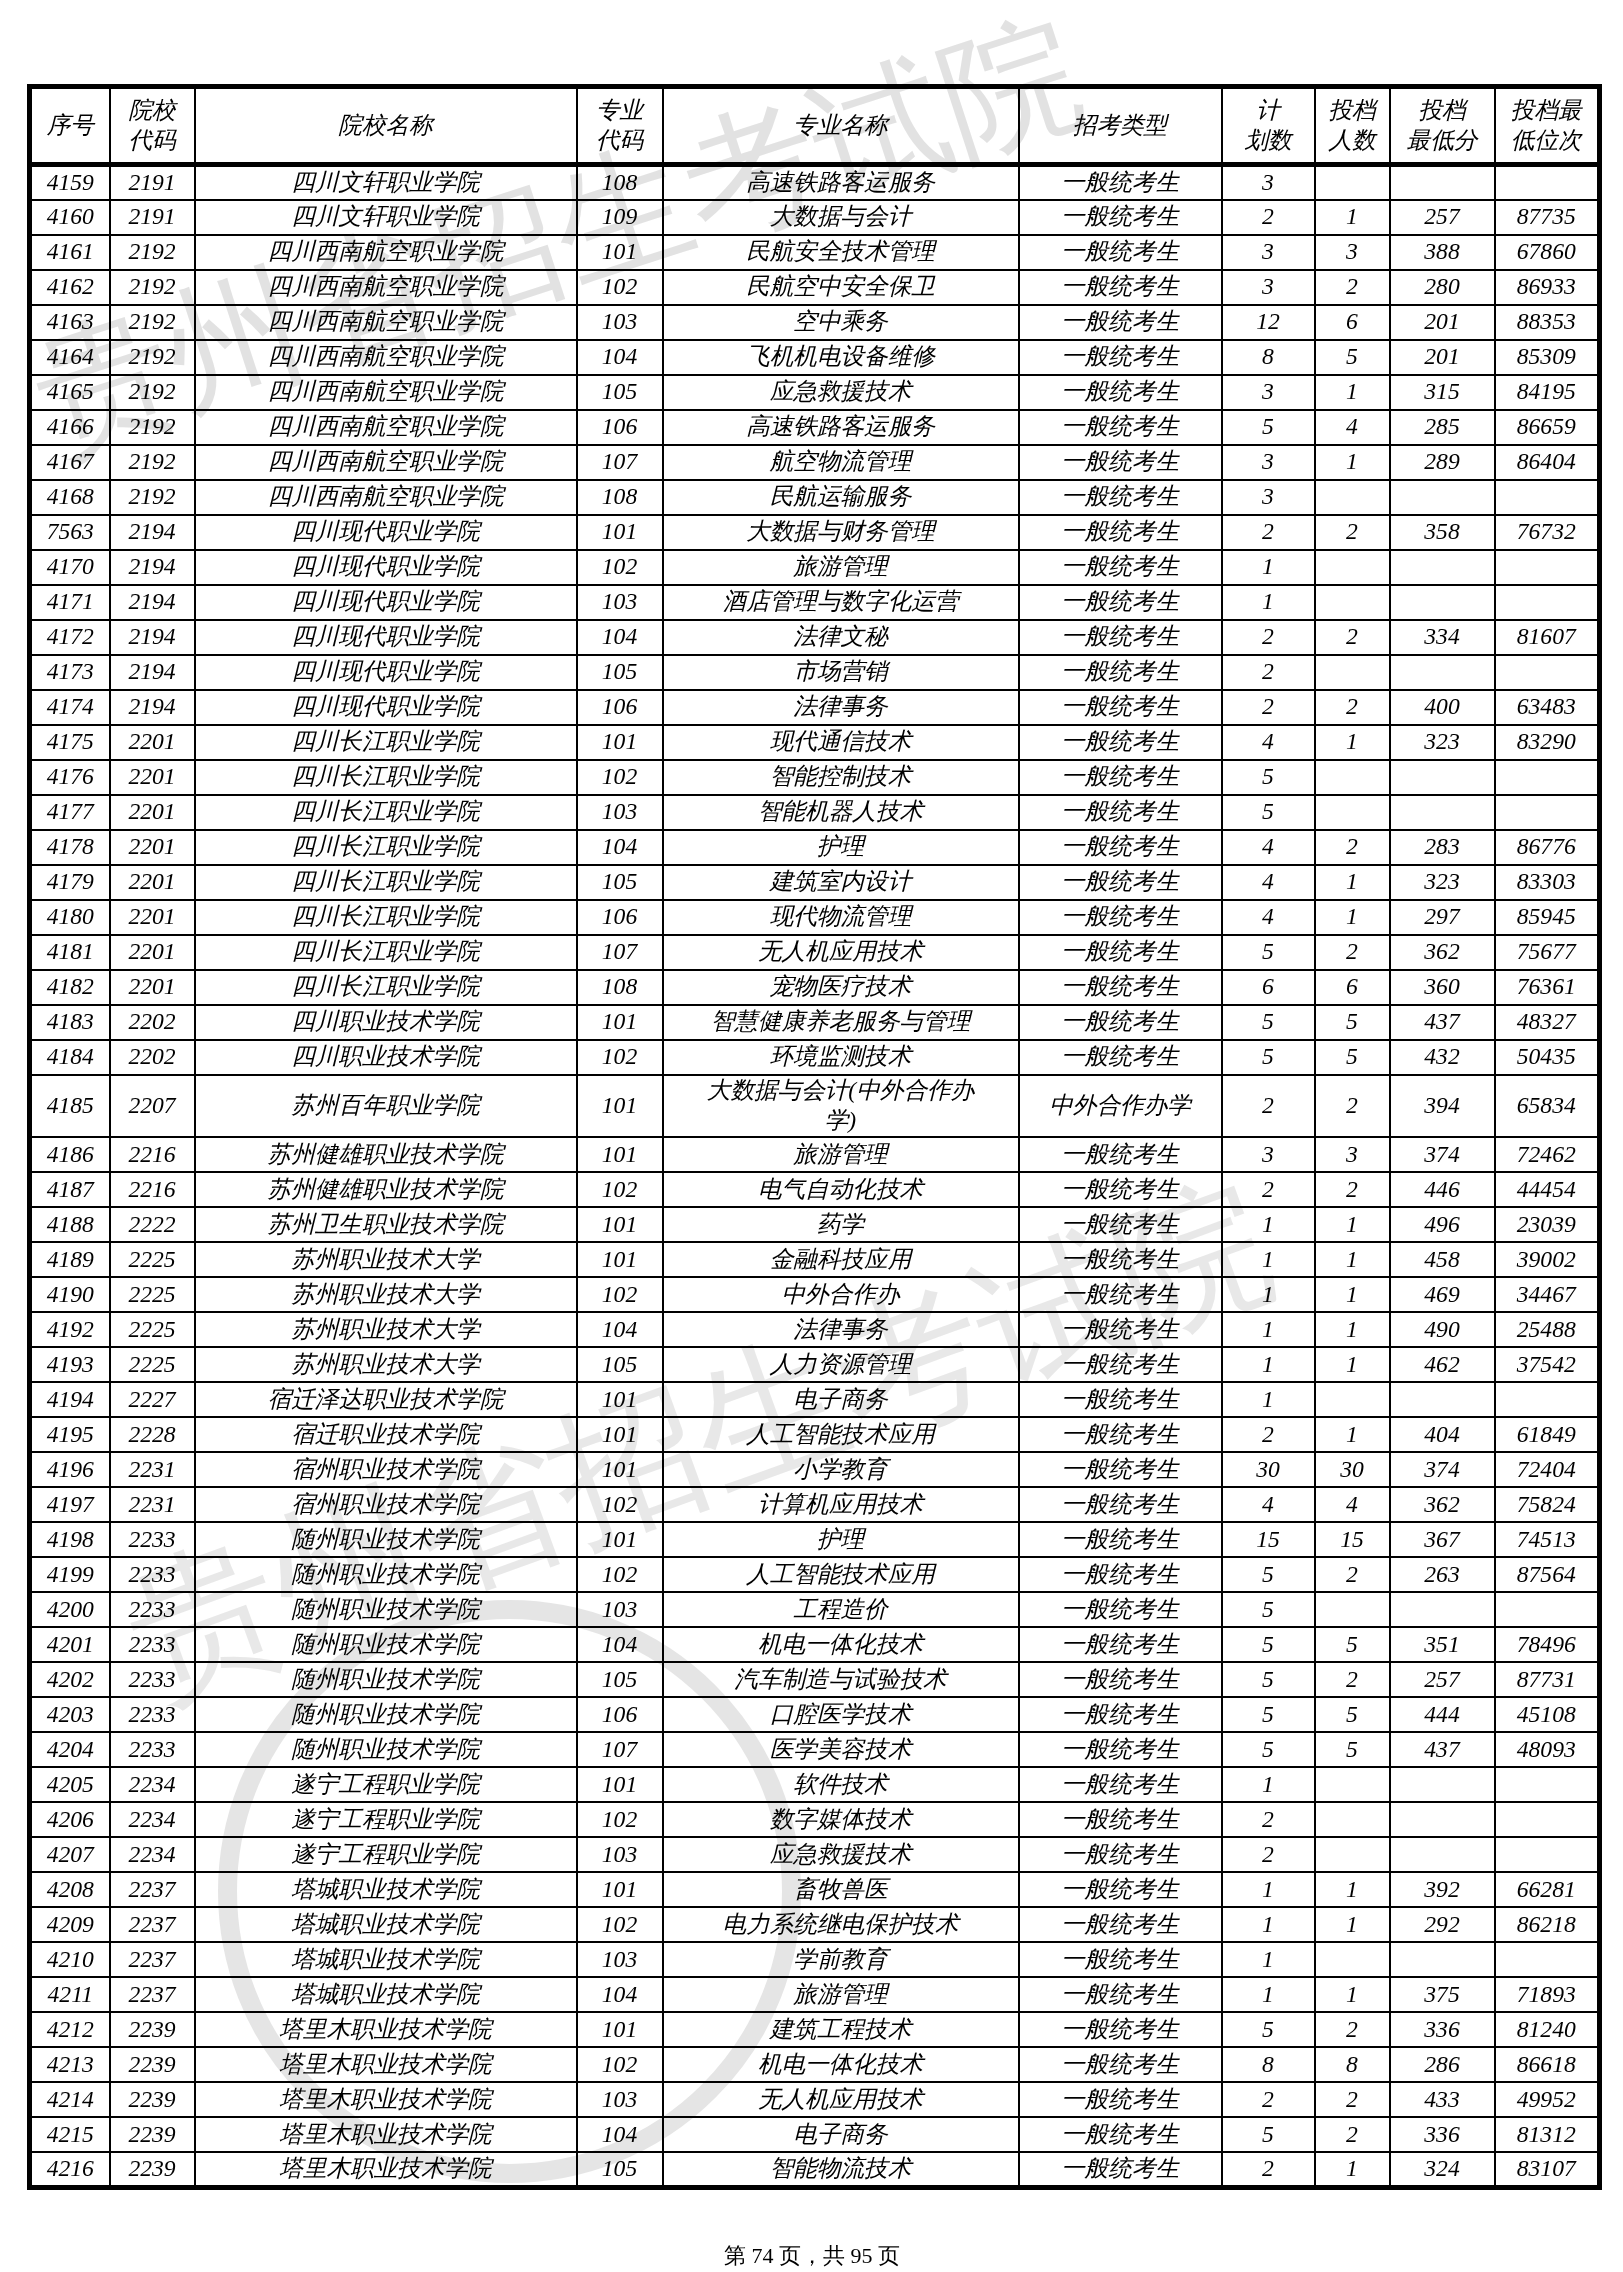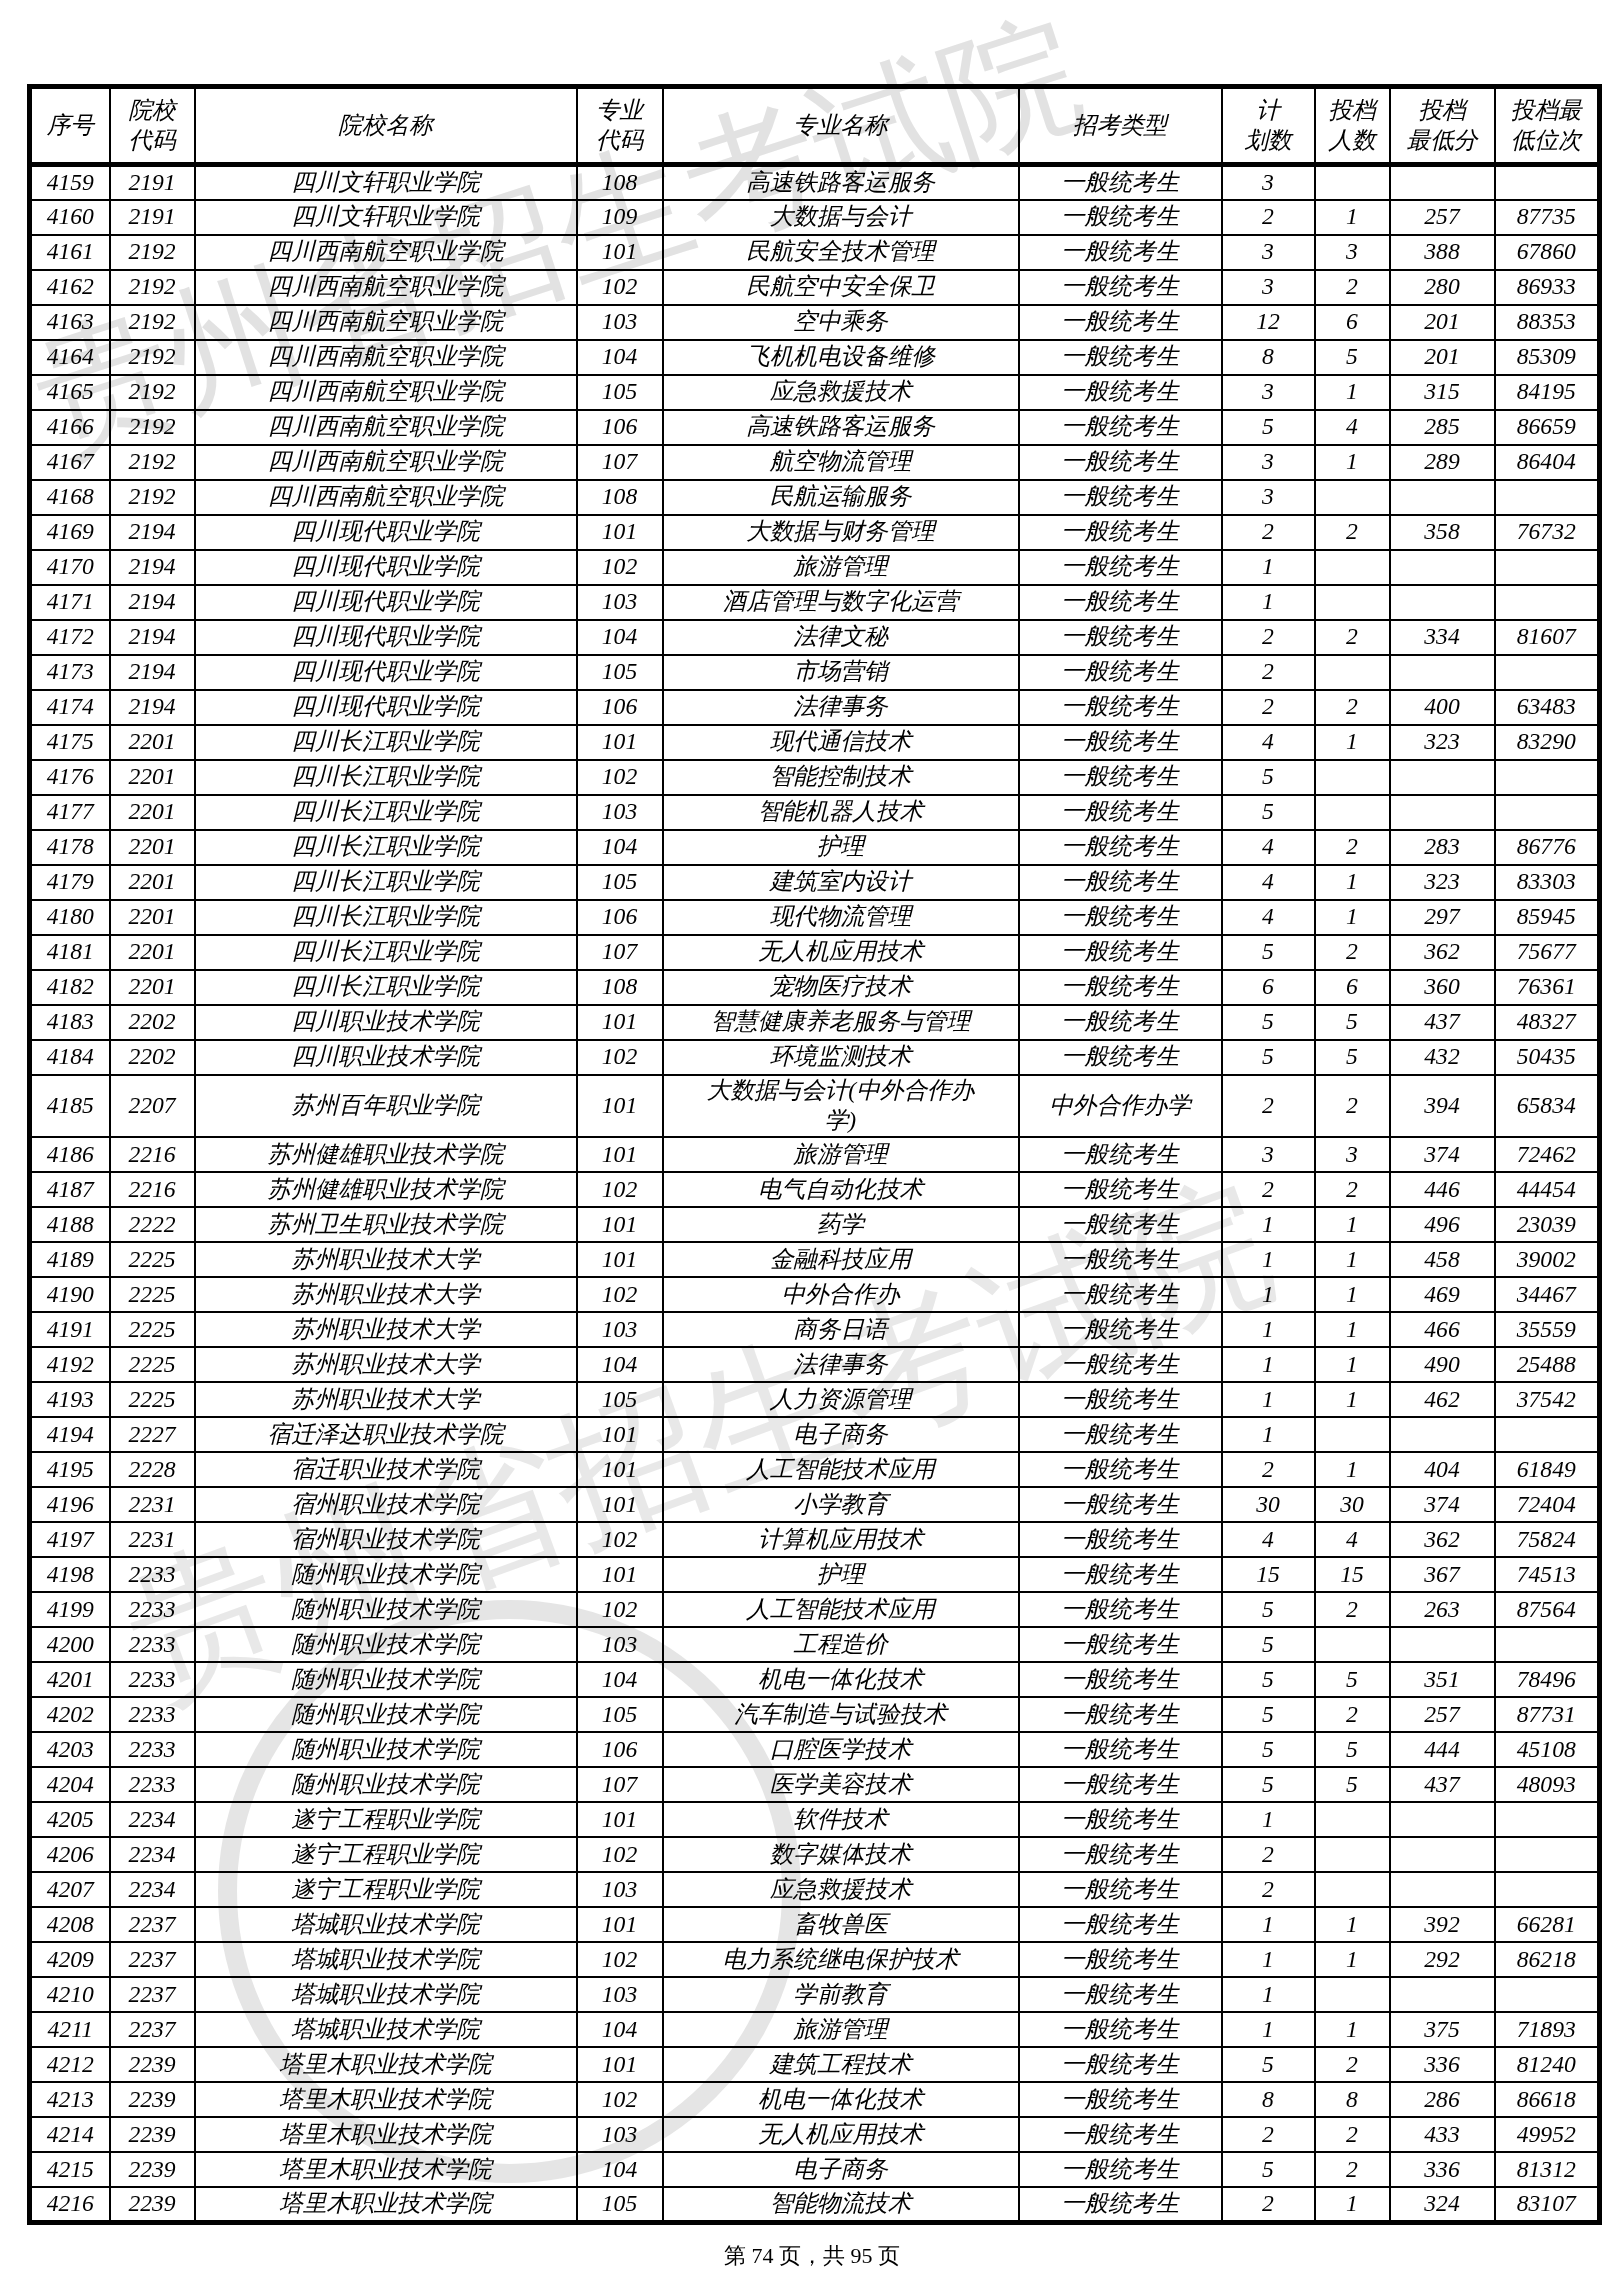--- a/index.html
+++ b/index.html
@@ -233,21 +233,21 @@
           <td>四川西南航空职业学院</td>
           <td>108</td>
           <td>民航运输服务</td>
           <td>一般统考生</td>
           <td>3</td>
           <td></td>
           <td></td>
           <td></td>
         </tr>
         <tr>
-          <td>4169</td>
+          <td>7563</td>
           <td>2194</td>
           <td>四川现代职业学院</td>
           <td>101</td>
           <td>大数据与财务管理</td>
           <td>一般统考生</td>
           <td>2</td>
           <td>2</td>
           <td>358</td>
           <td>76732</td>
         </tr>
@@ -496,32 +496,20 @@
           <td>4190</td>
           <td>2225</td>
           <td>苏州职业技术大学</td>
           <td>102</td>
           <td>中外合作办</td>
           <td>一般统考生</td>
           <td>1</td>
           <td>1</td>
           <td>469</td>
           <td>34467</td>
-        </tr>
-        <tr>
-          <td>4191</td>
-          <td>2225</td>
-          <td>苏州职业技术大学</td>
-          <td>103</td>
-          <td>商务日语</td>
-          <td>一般统考生</td>
-          <td>1</td>
-          <td>1</td>
-          <td>466</td>
-          <td>35559</td>
         </tr>
         <tr>
           <td>4192</td>
           <td>2225</td>
           <td>苏州职业技术大学</td>
           <td>104</td>
           <td>法律事务</td>
           <td>一般统考生</td>
           <td>1</td>
           <td>1</td>

